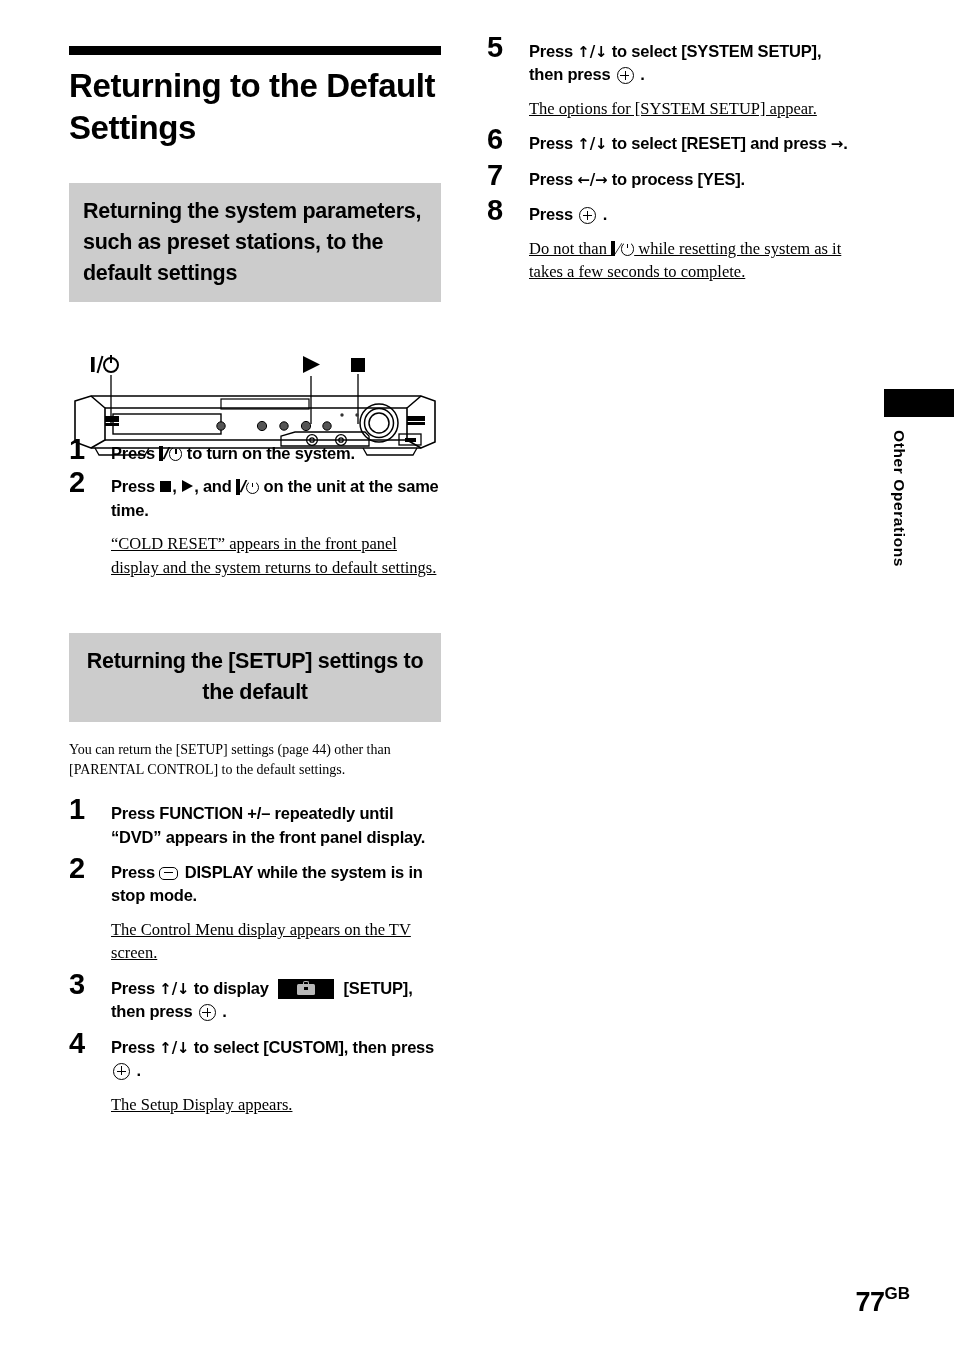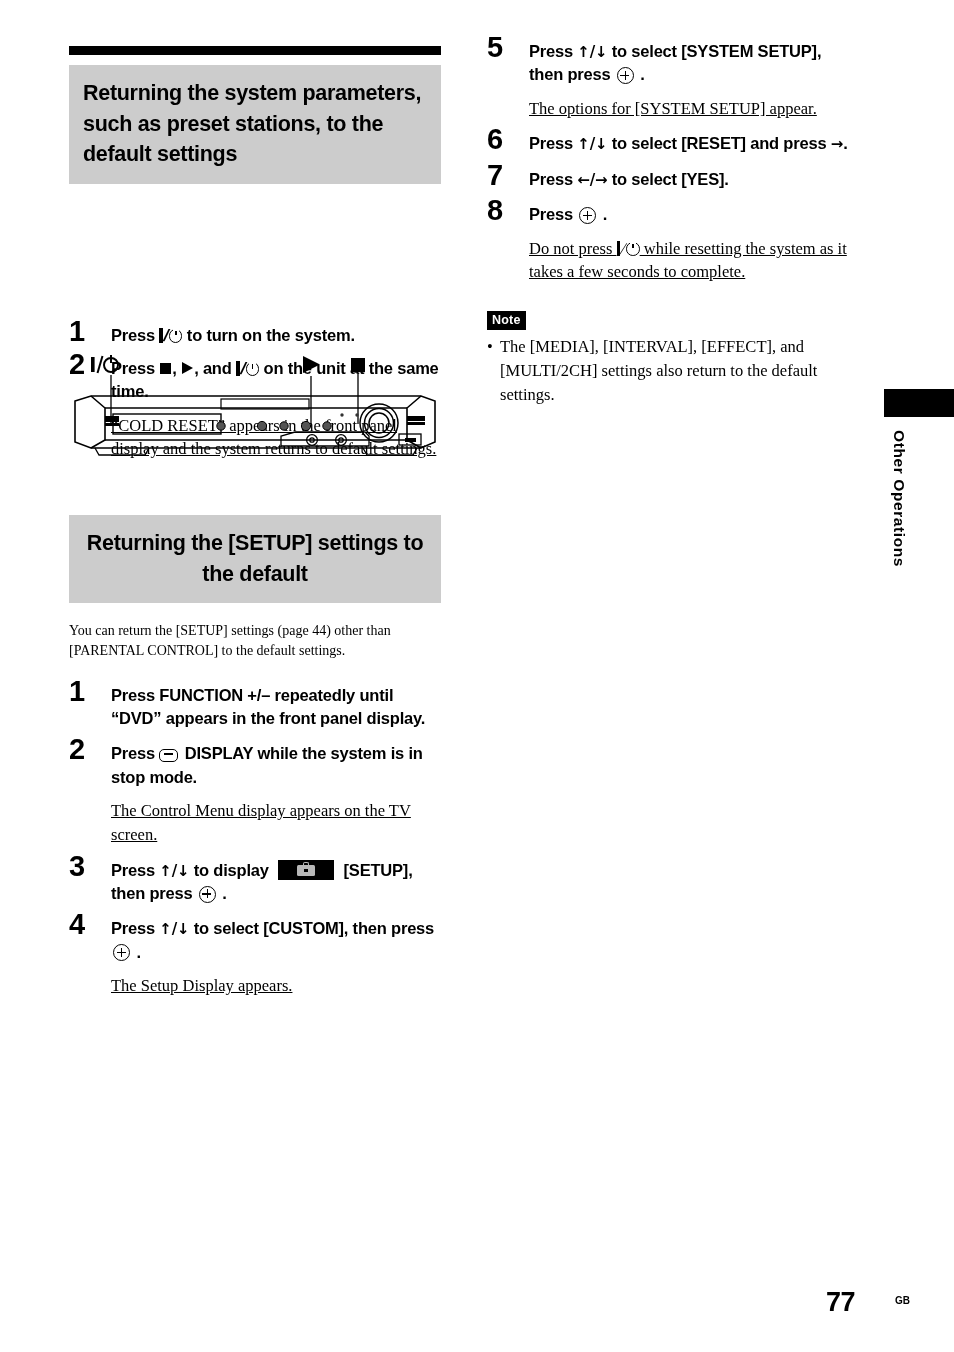--- a/index.html
+++ b/index.html
@@ -334,35 +334,35 @@
   .folio {
     position: absolute;
     right: 44px;
     bottom: 34px;
     font-family: "Liberation Sans", sans-serif;
     font-weight: bold;
     font-size: 27px;
     letter-spacing: -0.5px;
   }
   .folio sup {
-    font-size: 10px;
+    font-size: 17px;
     letter-spacing: 0;
     vertical-align: 0.72em;
-    margin-left: 40px;
   }
 </style>
 </head>
 <body>
 
 <div class="page">
 
   <div class="col-left">
 
     <div class="title-rule"></div>
 
+    <h1 class="chapter-title">Returning to the Default Settings</h1>
 
     <div class="gray-head">Returning the system parameters, such as preset stations, to the default settings</div>
 
     <div style="height:140px"></div>
 
     <div class="steps">
 
       <div class="step">
         <div class="step-num">1</div>
         <div class="step-head"><span>Press </span><span class="g-power"><span class="bar"></span><span class="slash">/</span><span class="standby"></span></span><span> to turn on the system.</span></div>
@@ -495,37 +495,31 @@
         <div class="step-body">The options for [SYSTEM SETUP] appear.</div>
       </div>
 
       <div class="step" style="margin-top:12px">
         <div class="step-num">6</div>
         <div class="step-head"><span>Press </span><span class="arrow-ud">↑/↓</span><span> to select [RESET] and press </span><span class="arrow-r">→</span><span>.</span></div>
       </div>
 
       <div class="step" style="margin-top:12px">
         <div class="step-num">7</div>
-        <div class="step-head"><span>Press </span><span class="arrow-lr">←/→</span><span> to select [YES].</span></div>
+        <div class="step-head"><span>Press </span><span class="arrow-lr">←/→</span><span> to process [YES].</span></div>
       </div>
 
       <div class="step" style="margin-top:12px">
         <div class="step-num">8</div>
         <div class="step-head"><span>Press </span><span class="g-enter"></span><span> .</span></div>
-        <div class="step-body"><span>Do not press </span><span class="g-power"><span class="bar"></span><span class="slash">/</span><span class="standby"></span></span><span> while resetting the system as it takes a few seconds to complete.</span></div>
+        <div class="step-body"><span>Do not than </span><span class="g-power"><span class="bar"></span><span class="slash">/</span><span class="standby"></span></span><span> while resetting the system as it takes a few seconds to complete.</span></div>
       </div>
 
     </div>
 
-    <div class="note-wrap">
-      <span class="note-tag">Note</span>
-      <ul class="note-list">
-        <li>The [MEDIA], [INTERVAL], [EFFECT], and [MULTI/2CH] settings also return to the default settings.</li>
-      </ul>
-    </div>
 
   </div>
 
   <div class="side-tab-block"></div>
   <div class="side-tab-label">Other Operations</div>
 
   <div class="folio"><span>77</span><sup>GB</sup></div>
 
 </div>
 

